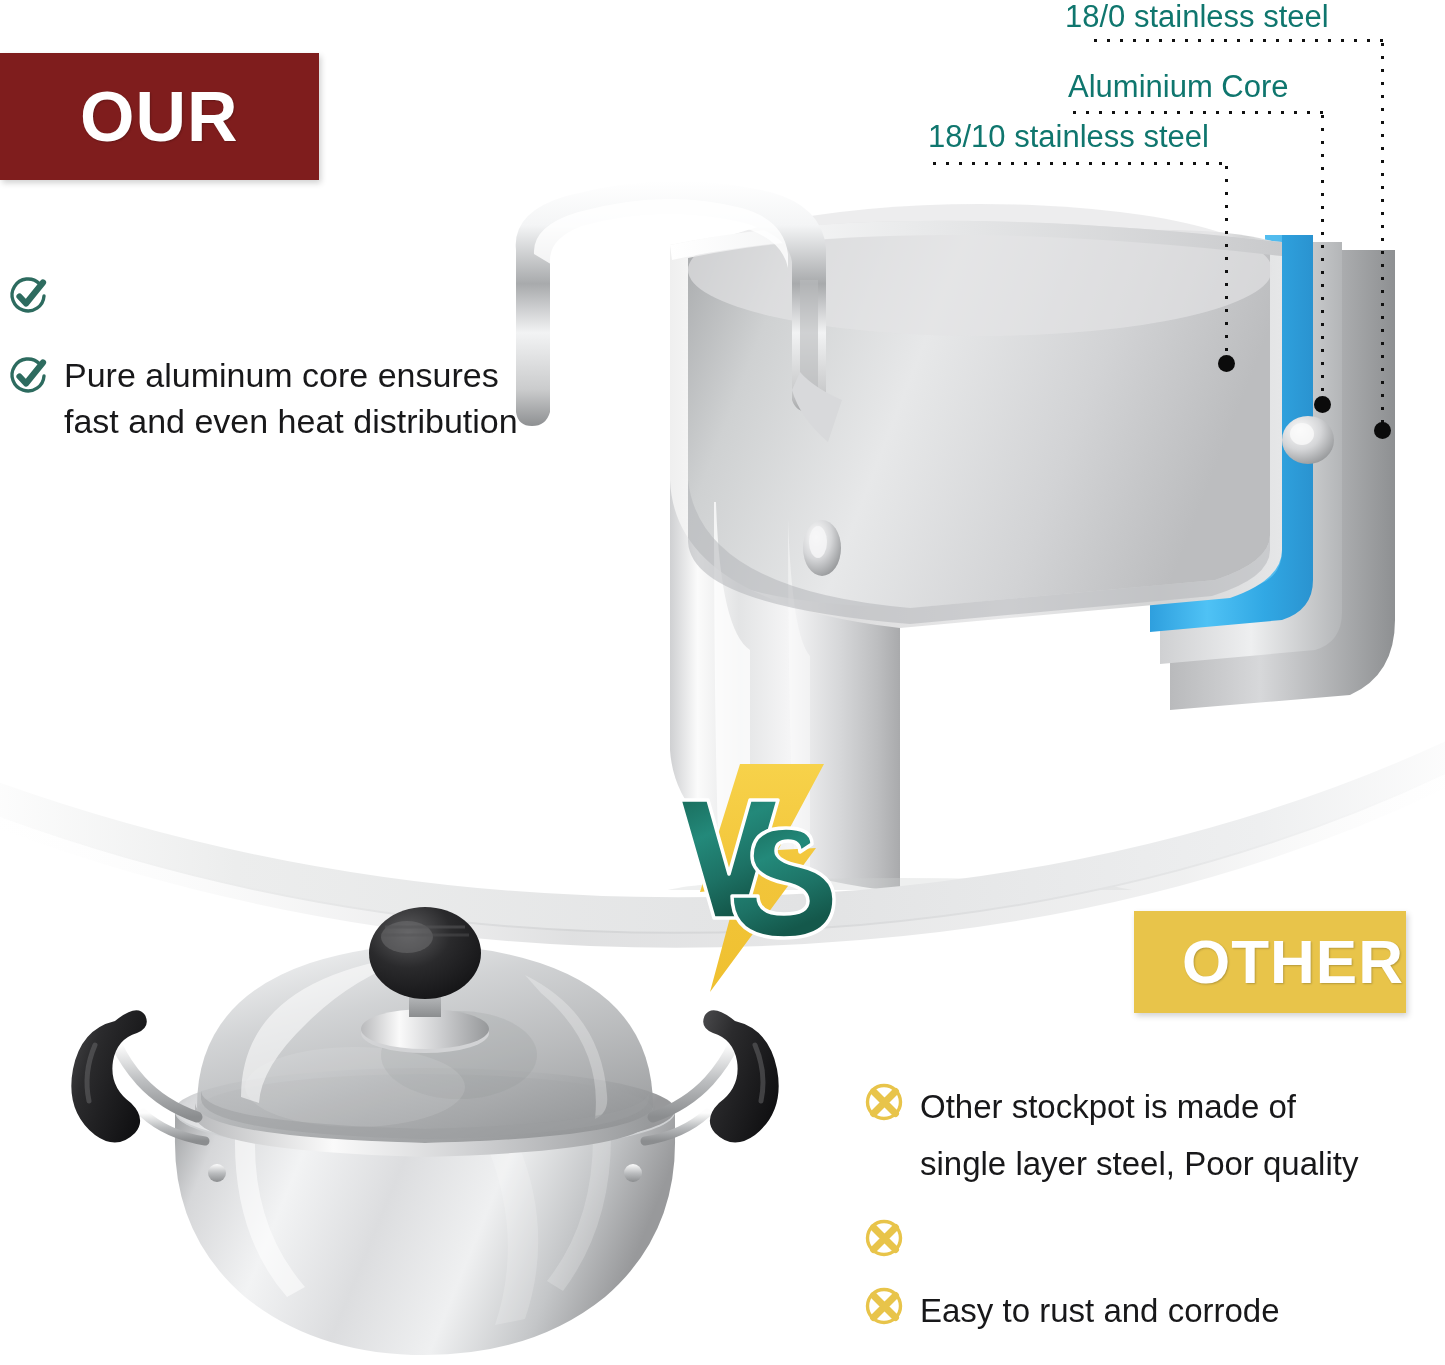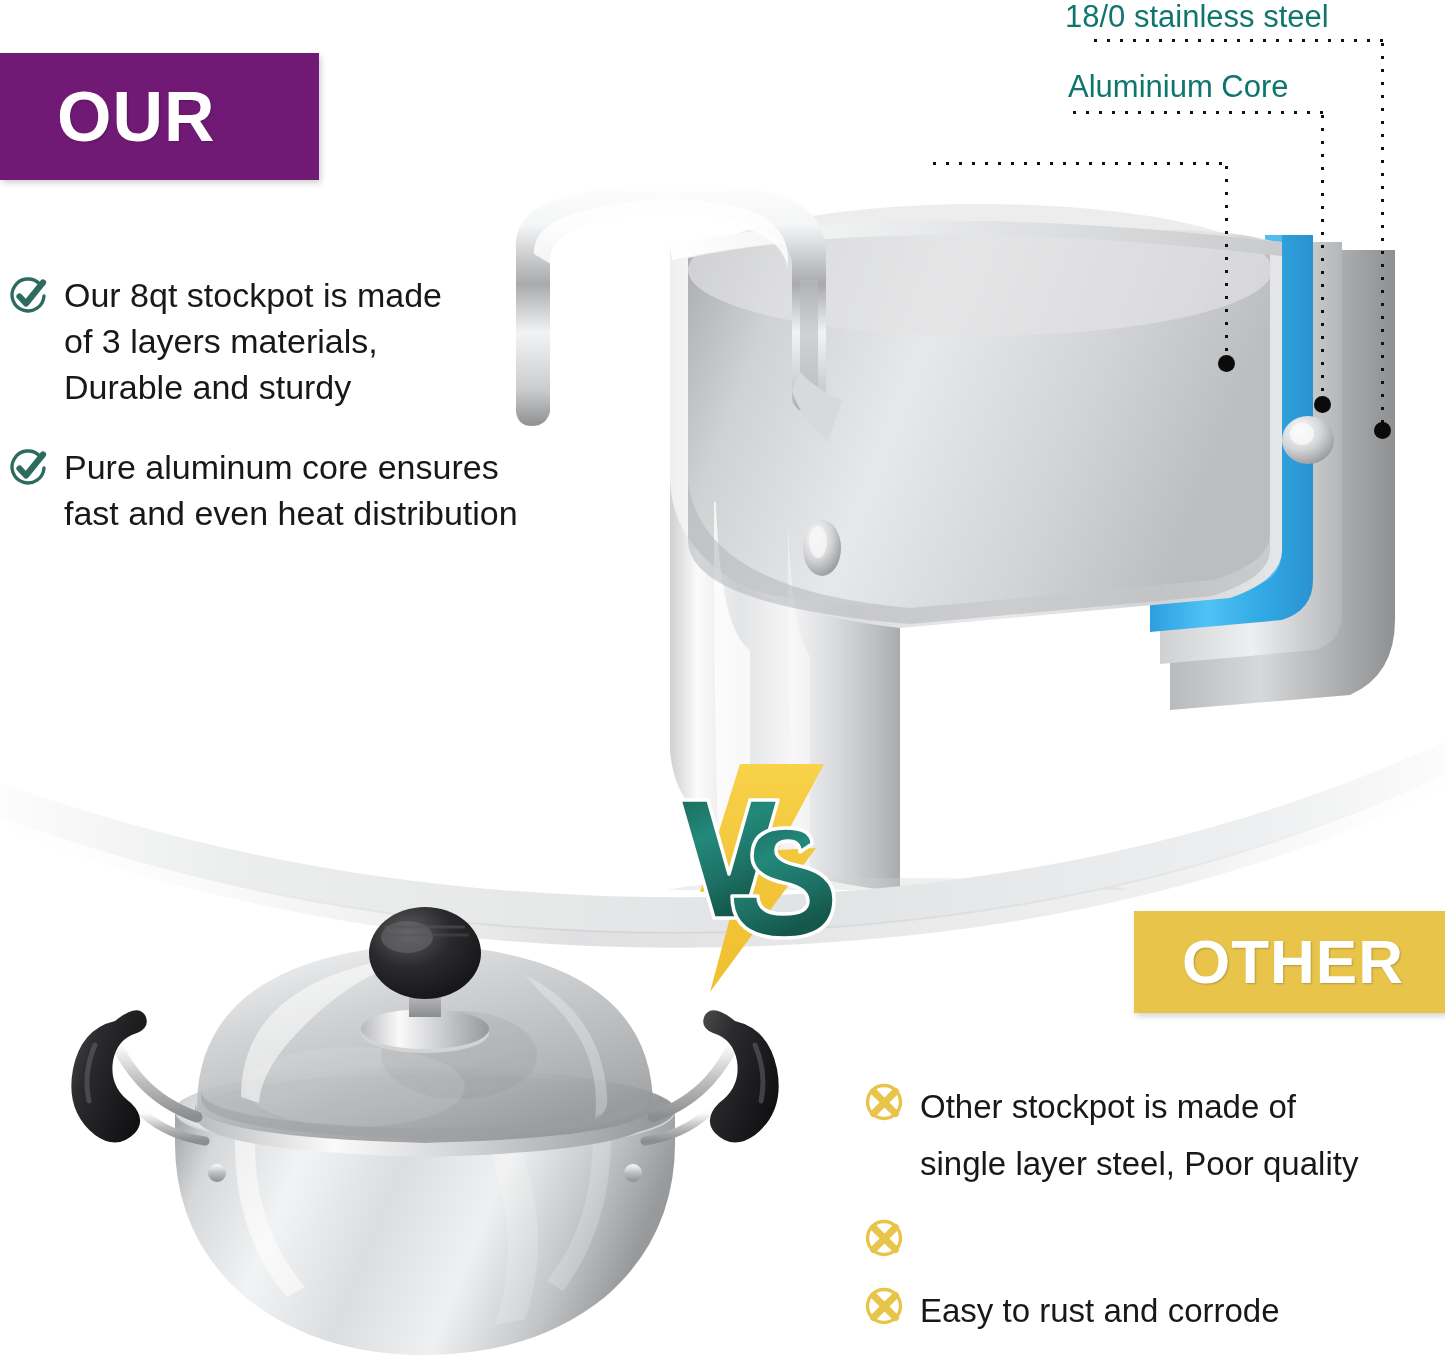--- a/index.html
+++ b/index.html
@@ -13,26 +13,26 @@
   
   .banner{
     position:absolute;display:flex;align-items:center;
     box-shadow:2px 3px 6px rgba(0,0,0,.18);
   }
   .banner span{
     color:#ffffff;font-weight:bold;letter-spacing:1px;
     text-shadow:1px 1px 2px rgba(0,0,0,.22);
   }
   #our-banner{
-    left:0;top:53px;width:319px;height:127px;background:#701a75;
-    padding-left:57px;box-sizing:border-box;
+    left:0;top:53px;width:319px;height:127px;background:#7f1d1d;
+    padding-left:80px;box-sizing:border-box;
   }
   #our-banner span{font-size:70px;line-height:70px;}
   #other-banner{
-    left:1134px;top:911px;width:311px;height:102px;background:#E8C44A;
+    left:1134px;top:911px;width:272px;height:102px;background:#E8C44A;
     padding-left:48px;box-sizing:border-box;
   }
   #other-banner span{font-size:62px;line-height:62px;}
 
   
   .bullets{position:absolute;}
   #our-bullets{left:6px;top:272px;width:600px;}
   #other-bullets{left:862px;top:1078px;width:575px;}
   .bullet{display:flex;align-items:flex-start;margin-bottom:34px;}
   #other-bullets .bullet{margin-bottom:22px;}
@@ -209,38 +209,38 @@
   <div class="vdots" style="left:1380px;top:38px;height:390px;"></div>
   <div class="enddot" style="left:1374px;top:422px;"></div>
 
   <div class="callout" style="left:1068px;top:70px;text-align:center;">
     <div class="lab">Aluminium Core</div>
   </div>
   <div class="hdots" style="left:1068px;top:110px;width:256px;"></div>
   <div class="vdots" style="left:1320px;top:110px;height:290px;"></div>
   <div class="enddot" style="left:1314px;top:396px;"></div>
 
+  <div class="callout" style="left:928px;top:120px;">
+    <div class="lab">18/10 stainless steel</div>
+  </div>
   <div class="hdots" style="left:928px;top:161px;width:300px;"></div>
   <div class="vdots" style="left:1224px;top:161px;height:198px;"></div>
   <div class="enddot" style="left:1218px;top:355px;"></div>
 
   <div class="banner" id="our-banner">
     <span>OUR</span>
   </div>
 
   <div class="bullets" id="our-bullets">
 
     <div class="bullet">
       <svg class="ic" viewBox="0 0 44 44">
         <path d="M33.5,9.8 A16,16 0 1 0 38,22" fill="none" stroke="#2D6B5F" stroke-width="3.4" stroke-linecap="round"></path>
         <path d="M13.5,22.5 L20,29.5 L37,8.5" fill="none" stroke="#2D6B5F" stroke-width="6.2" stroke-linecap="round" stroke-linejoin="round"></path>
       </svg>
-      <div class="tx">Our 8qt stockpot is made
-of 3 layers materials,
-Durable and sturdy</div>
     </div>
 
     <div class="bullet">
       <svg class="ic" viewBox="0 0 44 44">
         <path d="M33.5,9.8 A16,16 0 1 0 38,22" fill="none" stroke="#2D6B5F" stroke-width="3.4" stroke-linecap="round"></path>
         <path d="M13.5,22.5 L20,29.5 L37,8.5" fill="none" stroke="#2D6B5F" stroke-width="6.2" stroke-linecap="round" stroke-linejoin="round"></path>
       </svg>
       <div class="tx">Pure aluminum core ensures
 fast and even heat distribution</div>
     </div>

